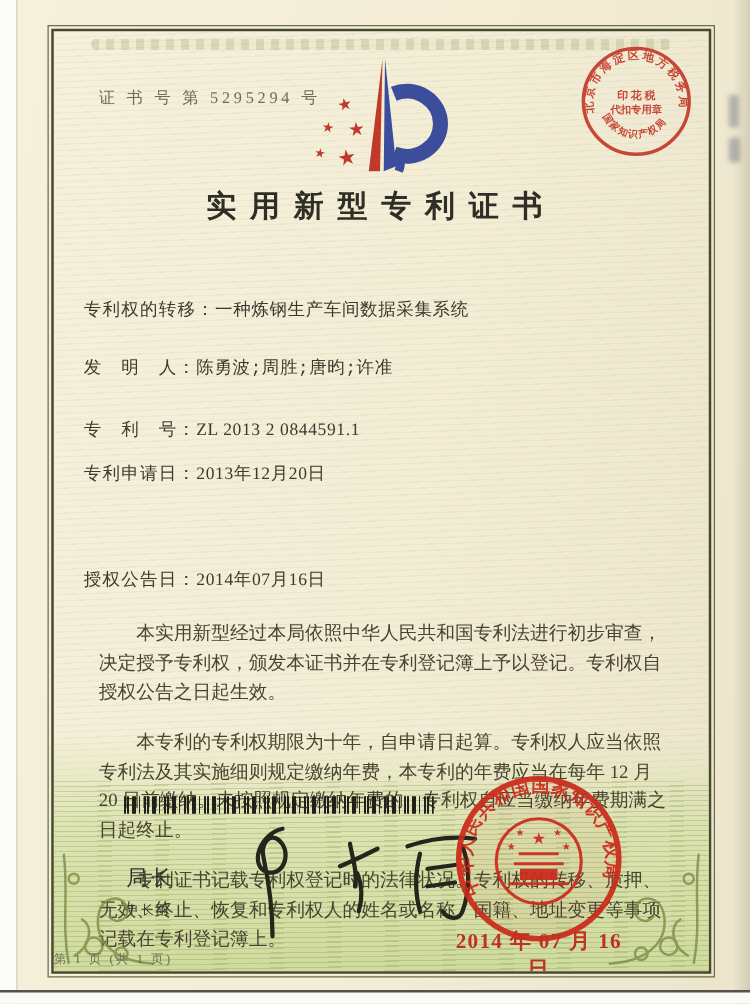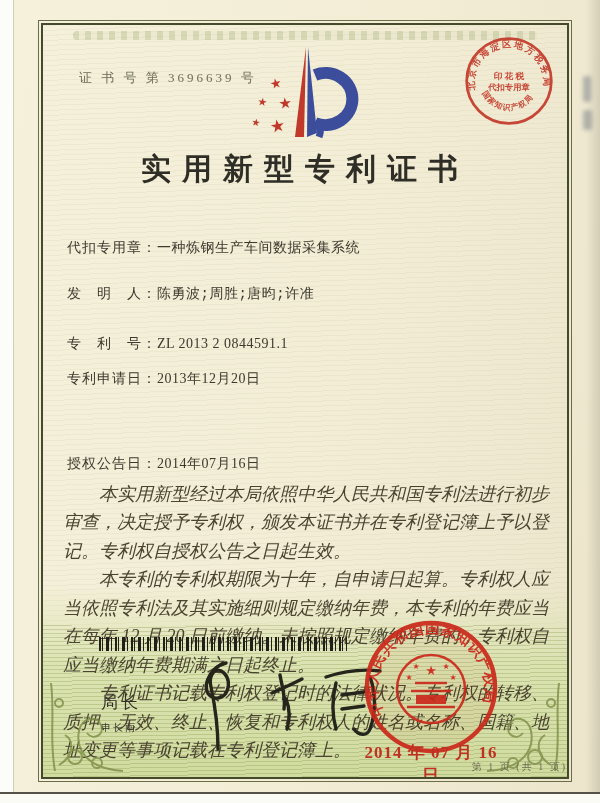--- a/index.html
+++ b/index.html
@@ -30,45 +30,45 @@
            background:repeating-linear-gradient(179deg, rgba(120,140,60,.28) 0 1px, rgba(0,0,0,0) 1px 4px); }
   .top-ornament { position:absolute; left:30px; right:30px; top:6px; height:9px; opacity:.45; border-radius:4px;
            background:repeating-linear-gradient(90deg, rgba(125,145,75,.55) 0 6px, rgba(125,145,75,.12) 6px 12px); }
 
   .cert-number { position:absolute; left:36px; top:44px; font-size:13px; letter-spacing:3px; color:#6d6c58; }
 
   .tax-stamp { position:absolute; left:420px; top:10px; width:92px; height:92px; opacity:.92; }
   .logo      { position:absolute; left:190px; top:8px;  width:160px; height:112px; }
 
   .title { position:absolute; left:0; right:0; top:124px; text-align:center;
-           font-size:30px; font-weight:bold; letter-spacing:11px; color:#2f2e26; }
+           font-size:24px; font-weight:bold; letter-spacing:11px; color:#2f2e26; }
 
   .field-row { position:absolute; left:24px; font-size:14px; color:#3d392e;
                letter-spacing:.5px; white-space:nowrap; }
   .field-row .lab { letter-spacing:1px; }
 
   .paras { position:absolute; left:20px; right:18px; top:455px; }
-  .paras p { margin:0; text-indent:2em; font-size:18px; line-height:1.58; color:#49432f;font-style:italic; }
+  .paras p { margin:16px; text-indent:2em; font-size:15px; line-height:1.58; color:#49432f; }
 
   .barcode { position:absolute; left:56px; top:612px; width:248px; height:14px;
              background:repeating-linear-gradient(90deg,
                #201f19 0 2px, rgba(0,0,0,0) 2px 3px,
                #201f19 3px 4px, rgba(0,0,0,0) 4px 7px,
                #201f19 7px 10px, rgba(0,0,0,0) 10px 12px,
                #201f19 12px 13px, rgba(0,0,0,0) 13px 16px); }
 
   .director-title { position:absolute; left:58px; top:666px; font-size:17px; color:#33302a; letter-spacing:3px; }
   .director-name  { position:absolute; left:58px; top:696px; font-size:10px; color:#33302a; letter-spacing:2px; }
   .signature-svg  { position:absolute; left:125px; top:612px; width:238px; height:128px; }
 
   .office-seal { position:absolute; left:318px; top:592px; width:140px; height:140px; opacity:.93; }
   .seal-date   { position:absolute; left:312px; top:716px; width:152px; text-align:center;
                  font-size:17px; letter-spacing:1px; color:#bf3222; font-weight:bold; }
 
-  .footer { position:absolute; left:0; right:0; bottom:3px; text-align:right;
+  .footer { position:absolute; left:0; right:0; bottom:3px; text-align:left;
             font-size:10px; letter-spacing:2px; color:#6d6c55; }
 
   .corner-orn { position:absolute; bottom:2px; width:86px; height:100px; opacity:.8; }
   .corner-orn.left  { left:2px; }
   .corner-orn.right { right:2px; transform:scaleX(-1); }
 
   .red { fill:#c43a2a; }
 </style>
 </head>
 <body>
@@ -81,21 +81,21 @@
   <div class="scan-artifact" style="right:8px; top:110px; width:9px; height:20px;"></div>
 
   <div class="frame">
    <div class="frame-inner">
 
     <div class="waves"></div>
     <div class="green-band"></div>
     <div class="green-stripes"></div>
     <div class="top-ornament"></div>
 
-    <div class="cert-number">证 书 号 第 3696639 号</div>
+    <div class="cert-number">证 书 号 第 5295294 号</div>
 
     <svg class="tax-stamp" viewBox="0 0 100 100">
       <circle cx="50" cy="50" r="46" fill="none" stroke="#c43a2a" stroke-width="3"></circle>
       <defs>
         <path id="taxTop" d="M13,60 A38,38 0 1 1 87,60"></path>
         <path id="taxBot" d="M21,63 A32,32 0 0 0 79,63"></path>
       </defs>
       <text class="red" font-size="10" font-weight="bold">
         <textPath href="#taxTop" textLength="132">北京市海淀区地方税务局</textPath>
       </text>
@@ -114,21 +114,21 @@
       <text x="38" y="56" font-size="13" fill="#c0392b" transform="rotate(-12 38 56)">★</text>
       <text x="24" y="72" font-size="11" fill="#c0392b" transform="rotate(8 24 72)">★</text>
       <text x="46" y="76" font-size="15" fill="#c0392b" transform="rotate(-6 46 76)">★</text>
       <text x="18" y="92" font-size="10" fill="#c0392b" transform="rotate(10 18 92)">★</text>
       <text x="38" y="100" font-size="17" fill="#c0392b" transform="rotate(-10 38 100)">★</text>
     </svg>
 
     <div class="title">实用新型专利证书</div>
 
     <div class="field-row" style="top:214px;">
-      <span class="lab">代扣专用章：</span><span>一种炼钢生产车间数据采集系统</span>
+      <span class="lab">专利权的转移：</span><span>一种炼钢生产车间数据采集系统</span>
     </div>
     <div class="field-row" style="top:260px;font-family:Liberation Mono, monospace;">
       <span class="lab">发　明　人：</span><span>陈勇波;周胜;唐昀;许准</span>
     </div>
     <div class="field-row" style="top:310px;">
       <span class="lab">专　利　号：</span><span>ZL 2013 2 0844591.1</span>
     </div>
     <div class="field-row" style="top:345px;">
       <span class="lab">专利申请日：</span><span>2013年12月20日</span>
     </div>

